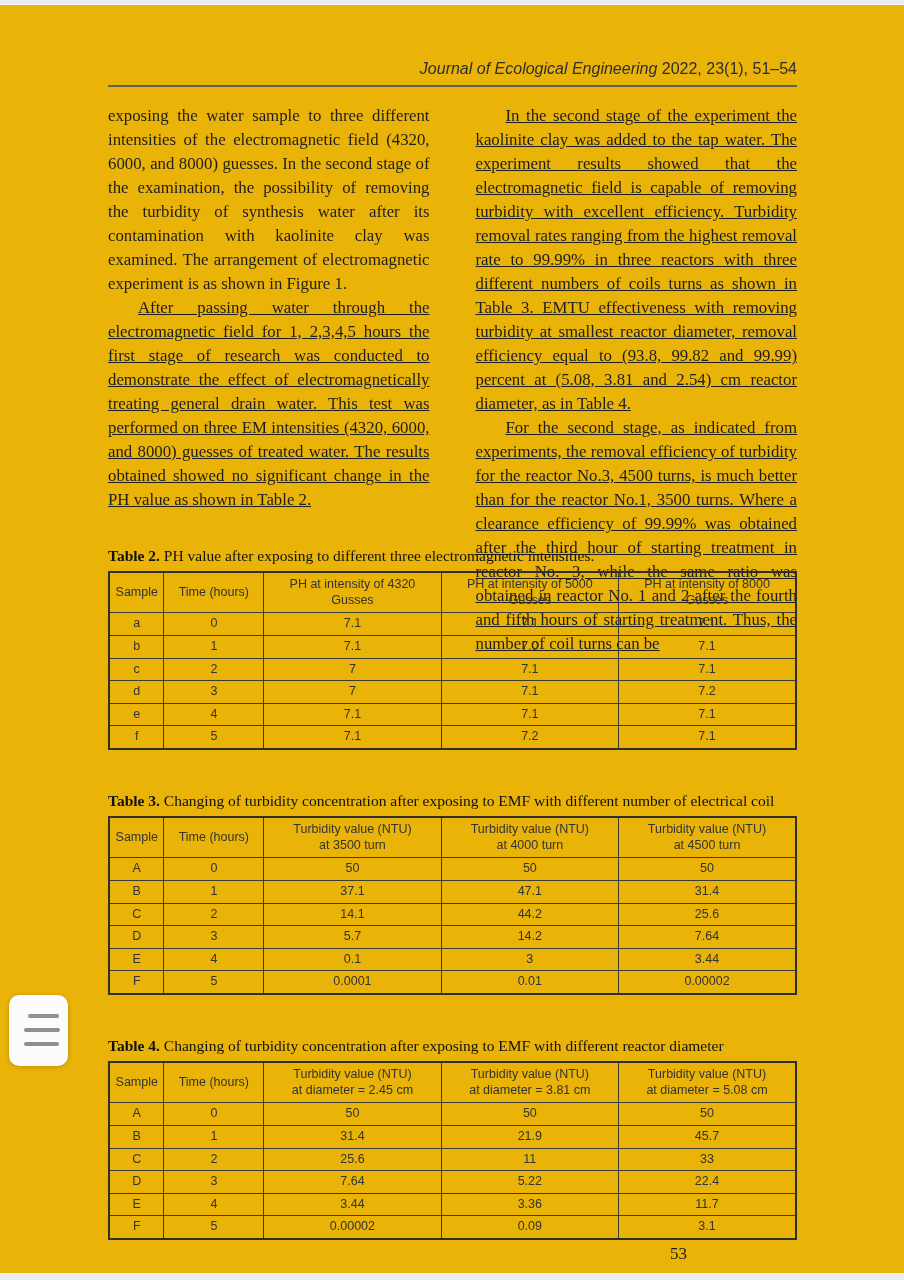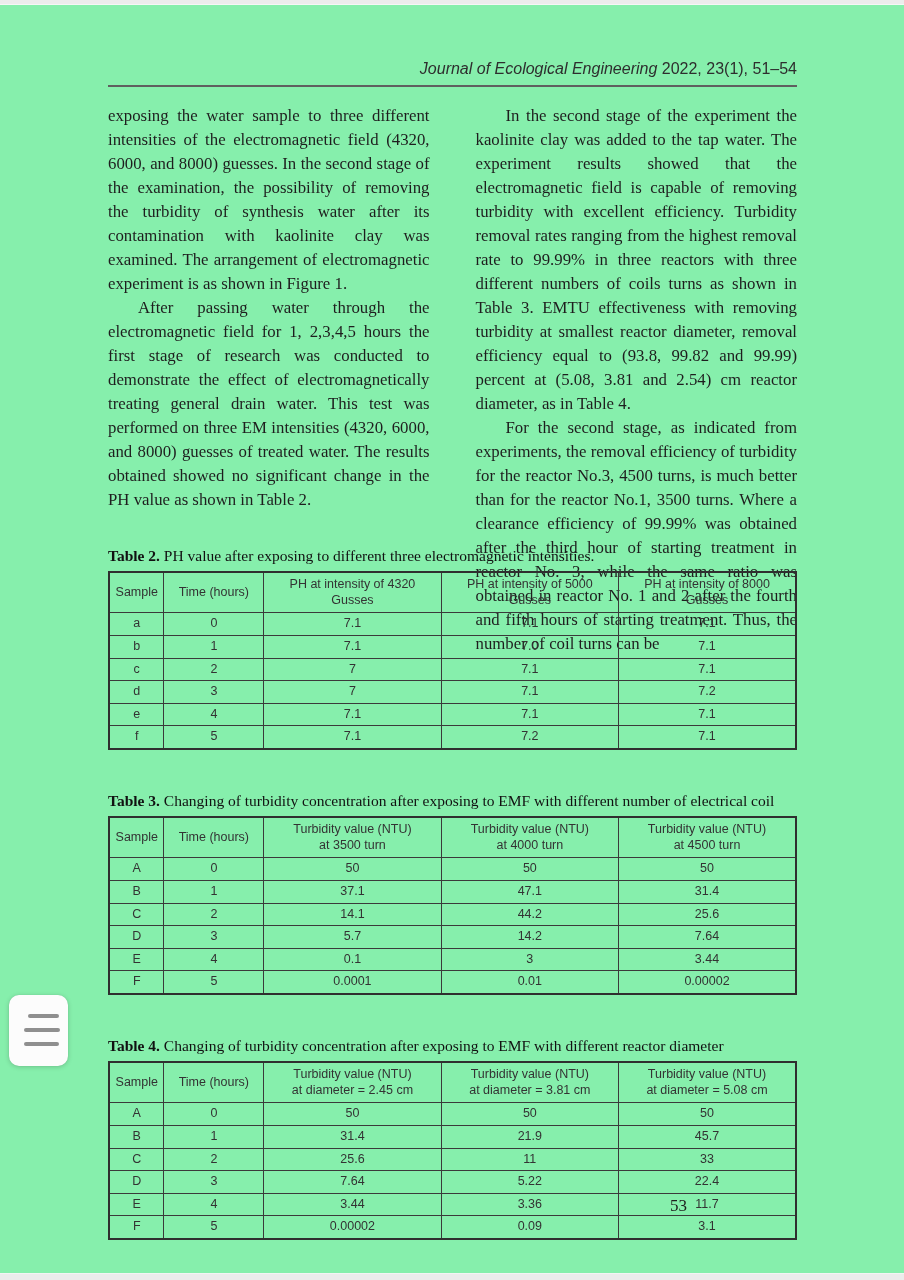--- a/index.html
+++ b/index.html
@@ -1,21 +1,21 @@
 <!DOCTYPE html>
 <html><head>
 <meta charset="utf-8">
 <style>
   * { margin: 0; padding: 0; box-sizing: border-box; }
   html, body { background: #e9e9e9; }
   .viewport {
     position: relative;
     width: 904px;
     height: 1280px;
-    background: #86efac;
+    background: #eab308;
     overflow: hidden;
     font-family: "Liberation Serif", serif;
     color: #1c1c1c;
   }
   .edge-strip-top {
     position: absolute; top: 0; left: 0; width: 100%; height: 5px;
     background: #ececec; border-bottom: 1px solid #f6f6f6;
   }
   .edge-strip-bottom {
     position: absolute; bottom: 0; left: 0; width: 100%; height: 7px;
@@ -36,21 +36,21 @@
   
   .columns {
     position: absolute; top: 104px; left: 108px; width: 689px;
     display: flex; gap: 46px;
   }
   .col { flex: 1 1 0; }
   .para {
     font-size: 16.8px; line-height: 24px; text-align: justify;
     color: #1e1e1e;
   }
-  .para.indent { text-indent: 30px; }
+  .para.indent { text-indent: 30px; text-decoration: underline; }
   .results-heading {
     font-family: "Liberation Sans", sans-serif;
     font-weight: bold; font-size: 17.5px; color: #2d2d2d;
     letter-spacing: 0.3px;
     margin-top: 47px; margin-bottom: 27px;
   }
 
   
   .tables-area { position: absolute; top: 546px; left: 108px; width: 689px; }
   .table-block { margin-bottom: 41px; }
@@ -75,21 +75,21 @@
     white-space: pre-line;
     line-height: 1.25;
   }
   table.data-table td { padding: 3px 4px; }
   col.c-sample { width: 55px; }
   col.c-time   { width: 100px; }
   col.c-val    { width: 178px; }
 
   
   .page-number {
-    position: absolute; top: 1196px; left: 108px; width: 579px;
+    position: absolute; top: 1244px; left: 108px; width: 579px;
     text-align: right; font-size: 17px; color: #1e1e1e;
   }
 
   
   .menu-button {
     position: absolute; left: 9px; top: 995px;
     width: 59px; height: 71px;
     background: #fcfcfc;
     border-radius: 10px;
     box-shadow: 0 1px 5px rgba(0,0,0,0.18), 0 0 1px rgba(0,0,0,0.12);

